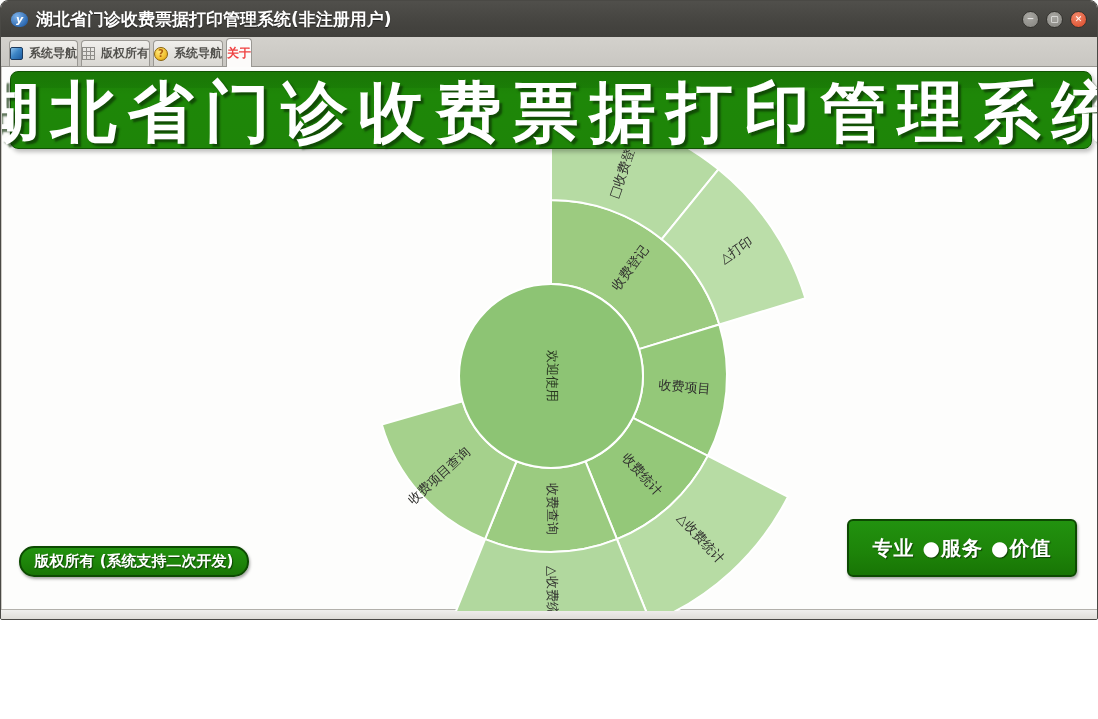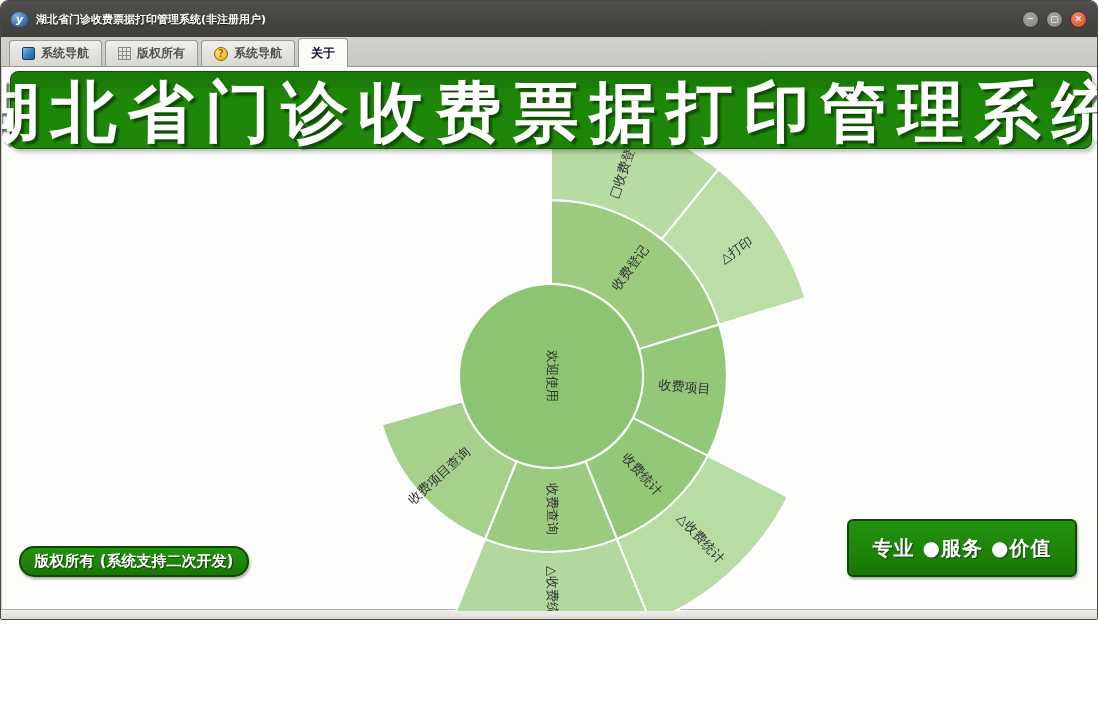--- a/index.html
+++ b/index.html
@@ -8,38 +8,38 @@
   .window { position:absolute; left:0; top:0; width:1098px; height:620px;
             border:1px solid #4a4945; border-radius:8px 8px 2px 2px; background:#cccac5; overflow:hidden; }
   
   .titlebar { position:absolute; left:0; top:0; width:100%; height:36px;
               background:linear-gradient(#504f4b,#454440 60%,#403f3b);
               display:flex; align-items:center; padding:0 10px; }
   .app-icon { width:17px; height:15px; border-radius:50% 50% 45% 45%;
               background:radial-gradient(circle at 35% 30%,#7fb2e8,#2f6cb4 70%,#1d4a85);
               color:#fff; font-size:11px; font-weight:bold; font-style:italic;
               display:flex; align-items:center; justify-content:center; line-height:1; }
-  .title-text { color:#ffffff; font-size:11px; font-weight:bold; margin-left:8px;
+  .title-text { color:#ffffff; font-size:17px; font-weight:bold; margin-left:8px;
                 text-shadow:0 1px 1px rgba(0,0,0,.6); white-space:nowrap; }
   .win-controls { margin-left:auto; display:flex; gap:7px; }
   .wbtn { width:17px; height:17px; border-radius:50%; display:flex; align-items:center;
           justify-content:center; font-size:9px; color:#ffffff; cursor:default;
           border:1px solid #34332f; }
   .wbtn.gray { background:radial-gradient(circle at 40% 30%,#a8a7a2,#85847f); }
   .wbtn.close { background:radial-gradient(circle at 40% 30%,#f28b6e,#e05a3a 70%,#c74a2c); }
   .wbtn .glyph { transform:translateY(-0.5px); }
   
   .tabbar { position:absolute; left:0; top:36px; width:100%; height:30px;
             background:linear-gradient(#d3d1cc,#c9c7c2); border-bottom:1px solid #989691;
             display:flex; align-items:flex-end; padding-left:8px; }
-  .tab { height:26px; display:flex; align-items:center; gap:6px; padding:0 12px;
+  .tab { height:26px; display:flex; align-items:center; gap:6px; padding:0 0;
          border:1px solid #9a9893; border-bottom:none; border-radius:4px 4px 0 0;
          background:linear-gradient(#f0efec,#d9d7d2); margin-right:3px;
          font-size:12px; font-weight:bold; color:#52514d; position:relative; }
-  .tab.active { height:29px; background:#fcfbfa; color:#0f172a; margin-bottom:-1px; z-index:3; }
+  .tab.active { height:29px; background:#fcfbfa; color:#ef4444; margin-bottom:-1px; z-index:3; }
   .icon-square { width:13px; height:13px; border:1px solid #1c3a5e; border-radius:2px;
                  background:linear-gradient(135deg,#8cc0ea 0%,#3d86c6 45%,#1e5b9e 100%); }
   .icon-grid { width:13px; height:13px;
     background-image:repeating-linear-gradient(0deg,#8d8c88 0 1px,transparent 1px 4px),
                      repeating-linear-gradient(90deg,#8d8c88 0 1px,transparent 1px 4px); }
   .icon-help { width:14px; height:14px; border-radius:50%;
                background:radial-gradient(circle at 35% 30%,#ffe97a,#f2c132 60%,#cf9414);
                border:1px solid #8a6207; color:#b06010; font-size:10px; font-weight:bold;
                display:flex; align-items:center; justify-content:center; line-height:1; }
   

